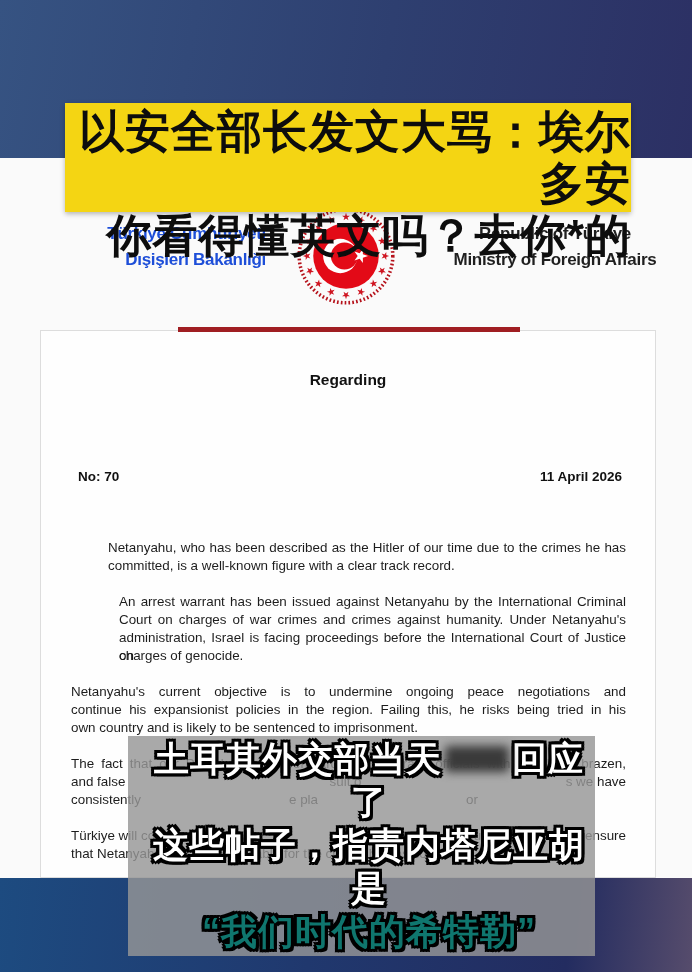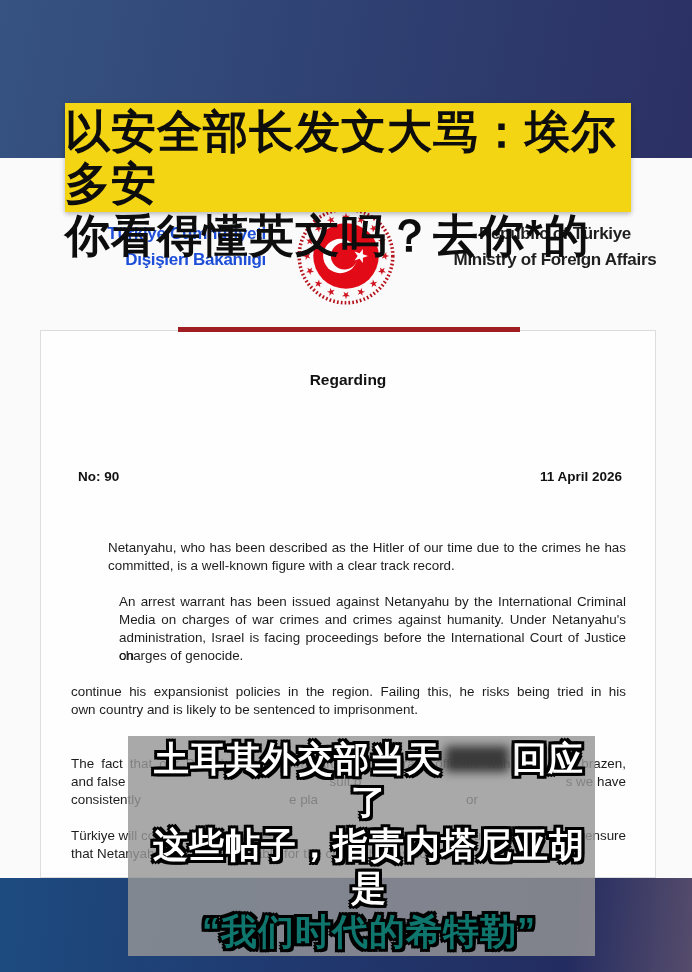--- a/index.html
+++ b/index.html
@@ -15,21 +15,21 @@
 
   
   .headline{position:absolute;left:0;top:12px;width:692px;text-align:center;z-index:4;
     font-size:45px;line-height:47px;font-weight:900;color:#ffd813;letter-spacing:1px;}
   .o-black{text-shadow:4px 0 0 #000,-4px 0 0 #000,0 4px 0 #000,0 -4px 0 #000,
     3px 3px 0 #000,-3px 3px 0 #000,3px -3px 0 #000,-3px -3px 0 #000,
     2px 4px 0 #000,-2px 4px 0 #000,2px -4px 0 #000,-2px -4px 0 #000;}
 
   
   .banner-box{position:absolute;left:65px;top:103px;width:566px;height:109px;background:#f4d513;
-    z-index:5;text-align:left;box-shadow:0 2px 5px rgba(0,0,0,.28);}
+    z-index:5;text-align:right;box-shadow:0 2px 5px rgba(0,0,0,.28);}
   .banner-box div{font-size:45px;line-height:52px;font-weight:900;color:#0d0d0d;letter-spacing:1px;}
   .banner-box div:first-child{margin-top:3px;}
 
   
   .min-left{position:absolute;left:0;top:221px;width:266px;text-align:right;z-index:2;
     font-size:17px;line-height:26px;font-weight:700;color:#1d4ed8;letter-spacing:-0.3px;}
   .min-right{position:absolute;left:430px;top:221px;width:250px;text-align:center;z-index:2;
     font-size:17px;line-height:26px;font-weight:700;color:#1f1f1f;letter-spacing:-0.3px;}
   .emblem{position:absolute;left:294px;top:204px;width:104px;height:104px;z-index:2;}
 
@@ -111,37 +111,38 @@
   <div class="min-right">
     <div>Republic of Türkiye</div>
     <div>Ministry of Foreign Affairs</div>
   </div>
 
   <div class="page">
     <div class="doc-title">
       <div>Regarding</div>
     </div>
     <div class="doc-meta">
-      <span>No: 90</span>
+      <span>No: 70</span>
       <span>11 April 2026</span>
     </div>
 
     <div class="para p1">
       <div class="jline">Netanyahu, who has been described as the Hitler of our time due to the crimes he has</div>
       <div class="lline">committed, is a well-known figure with a clear track record.</div>
     </div>
 
     <div class="para p2">
       <div class="jline">An arrest warrant has been issued against Netanyahu by the International Criminal</div>
-      <div class="jline">Media on charges of war crimes and crimes against humanity. Under Netanyahu's</div>
+      <div class="jline">Court on charges of war crimes and crimes against humanity. Under Netanyahu's</div>
       <div class="jline">administration, Israel is facing proceedings before the International Court of Justice on</div>
       <div class="lline">charges of genocide.</div>
     </div>
 
     <div class="para p3">
+      <div class="jline">Netanyahu's current objective is to undermine ongoing peace negotiations and</div>
       <div class="jline">continue his expansionist policies in the region. Failing this, he risks being tried in his</div>
       <div class="lline">own country and is likely to be sentenced to imprisonment.</div>
     </div>
 
     <div class="para p4">
       <div class="jline">The fact that our President has been targeted by Israeli officials with baseless, brazen,</div>
       <div class="frag">
         <span>and false</span>
         <span>sult o</span>
         <span>s we have</span>

